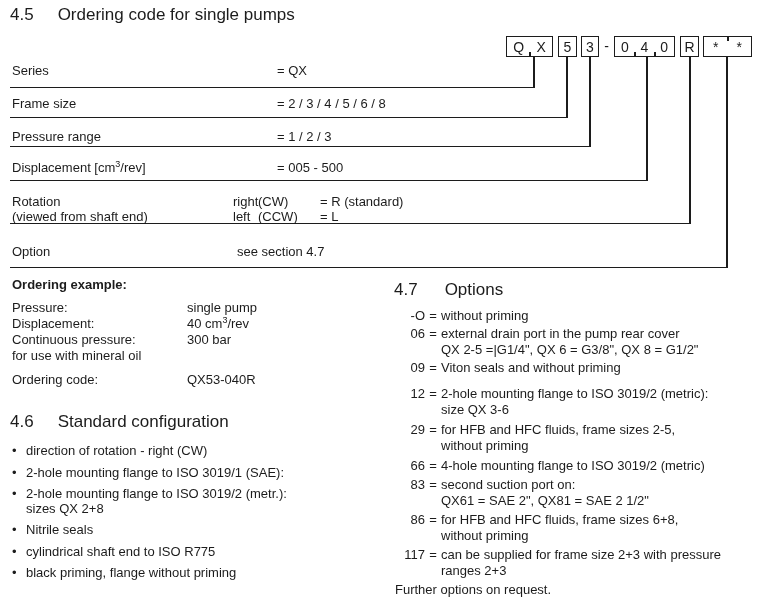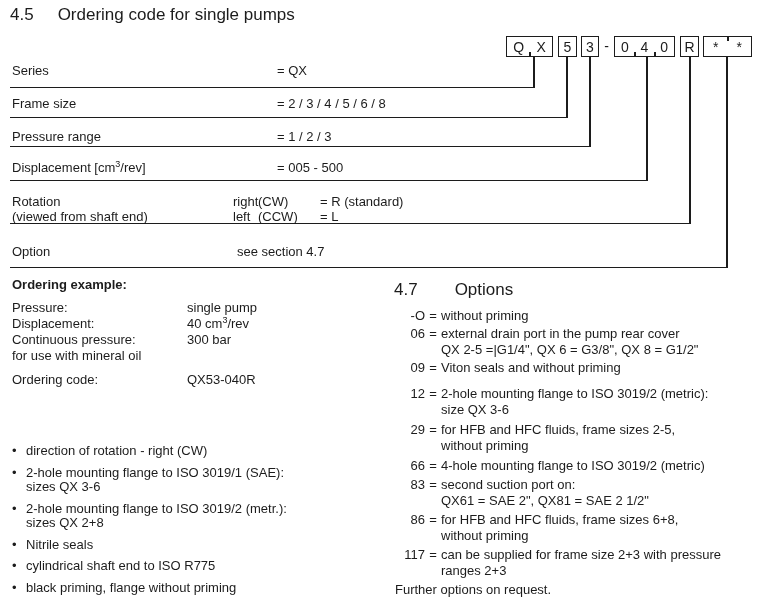--- a/index.html
+++ b/index.html
@@ -137,32 +137,34 @@
     <span class="v">300 bar</span>
   </div>
   <div class="oe-row" style="top:348px;">
     <span>for use with mineral oil</span>
   </div>
   <div class="oe-row" style="top:372px;">
     <span>Ordering code:</span>
     <span class="v">QX53-040R</span>
   </div>
 
+  <div class="abs h1" style="left:10px;top:412px;">
+    <span class="num" style="margin-right:24px;">4.6</span><span>Standard configuration</span>
+  </div>
   <div class="bullets">
     <div class="bullet" style="margin-bottom:7px;">
       <span class="dot">•</span>
       <div class="btxt">
           <div>direction of rotation - right (CW)</div>
         </div>
     </div>
     <div class="bullet" style="margin-bottom:7px;">
       <span class="dot">•</span>
       <div class="btxt">
         <div>2-hole mounting flange to ISO 3019/1 (SAE):</div>
-        <div>sizes QX 3-6</div>
       </div>
     </div>
     <div class="bullet" style="margin-bottom:7px;">
       <span class="dot">•</span>
       <div class="btxt">
         <div>2-hole mounting flange to ISO 3019/2 (metr.):</div>
         <div>sizes QX 2+8</div>
       </div>
     </div>
     <div class="bullet" style="margin-bottom:7px;">
@@ -179,21 +181,21 @@
     </div>
     <div class="bullet">
       <span class="dot">•</span>
       <div class="btxt">
           <div>black priming, flange without priming</div>
         </div>
     </div>
   </div>
 
   <div class="abs h1" style="left:394px;top:280px;">
-    <span class="num" style="margin-right:37px;">4.7</span><span>Options</span>
+    <span class="num" style="margin-right:27px;">4.7</span><span>Options</span>
   </div>
   <div class="opts">
     <div class="opt" style="margin-bottom:2px;">
       <span class="code">-O</span>
       <span class="eq">=</span>
       <div class="desc">
           <div>without priming</div>
         </div>
     </div>
     <div class="opt" style="margin-bottom:2px;">

